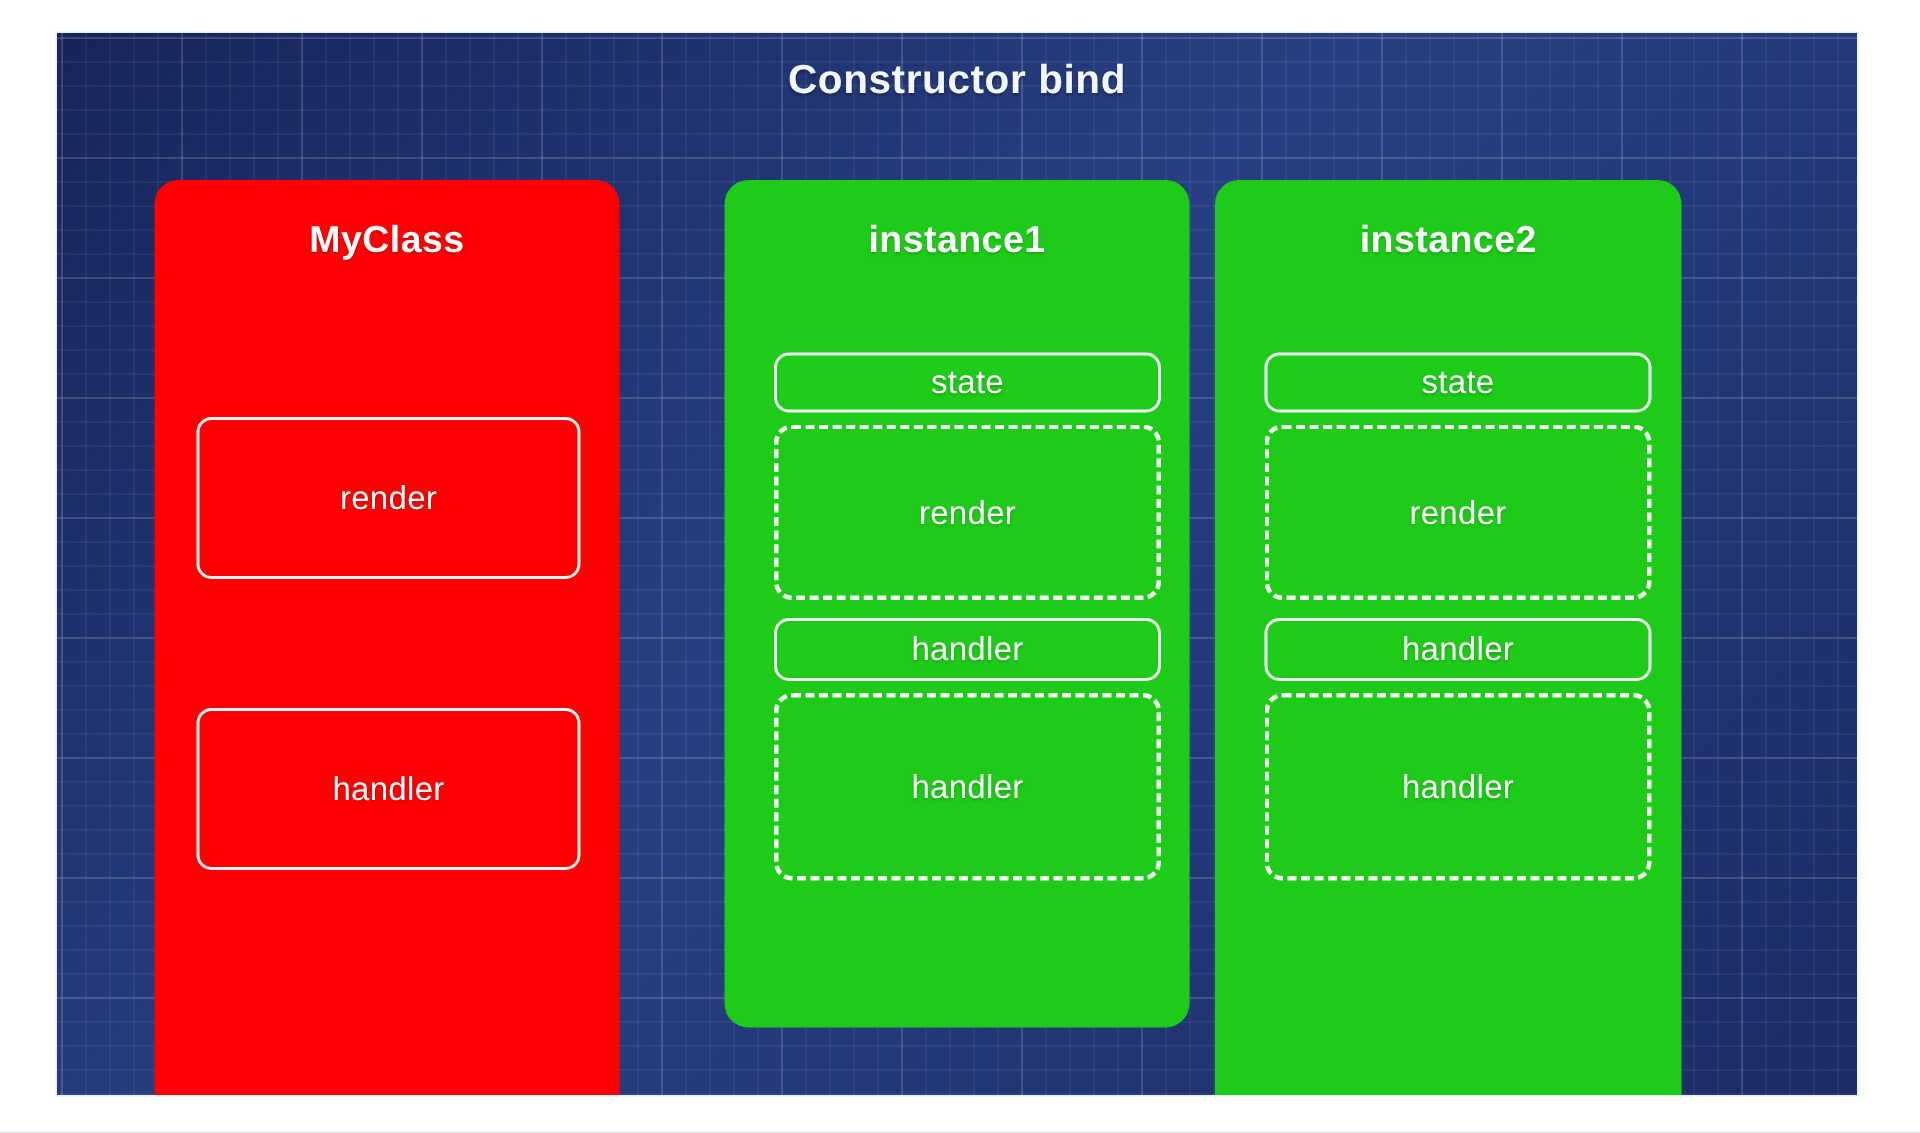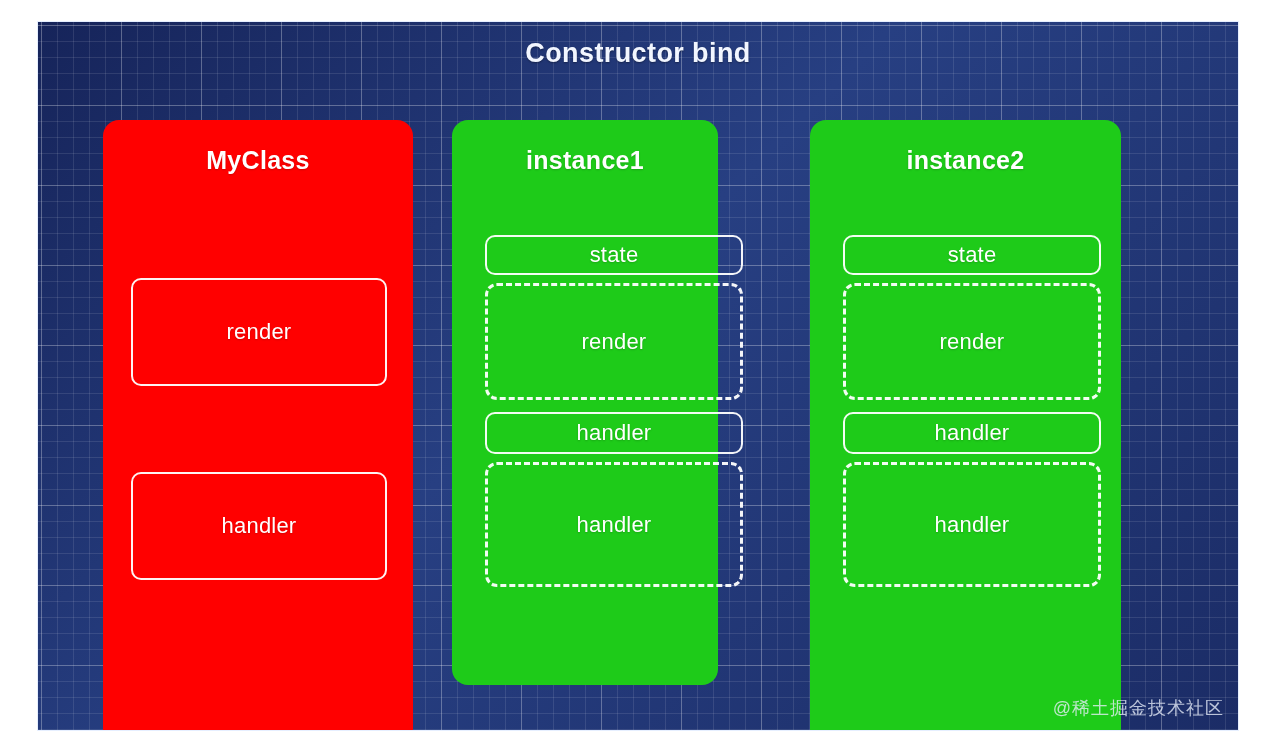--- a/index.html
+++ b/index.html
@@ -67,22 +67,22 @@
     box-sizing: border-box;
     padding-top: 12px;
   }
   .column.class-col {
     left: 65px;
     width: 310px;
     height: 715px;
     background: #ff0000;
   }
   .column.instance-col-1 {
-    left: 414px;
-    width: 266px;
+    left: 445px;
+    width: 310px;
     height: 565px;
     background: #1ecb19;
   }
   .column.instance-col-2 {
     left: 772px;
     width: 311px;
     height: 730px;
     background: #1ecb19;
   }
 
@@ -176,16 +176,15 @@
 
       <div class="member solid bold-label m-state">state</div>
 
       <div class="member dashed m-render-dashed">render</div>
 
       <div class="member solid bold-label m-handler-solid">handler</div>
 
       <div class="member dashed m-handler-dashed">handler</div>
     </div>
 
-    <div id="watermark">@稀土掘金技术社区</div>
 
   </div>
 </div>
 
 </body></html>

